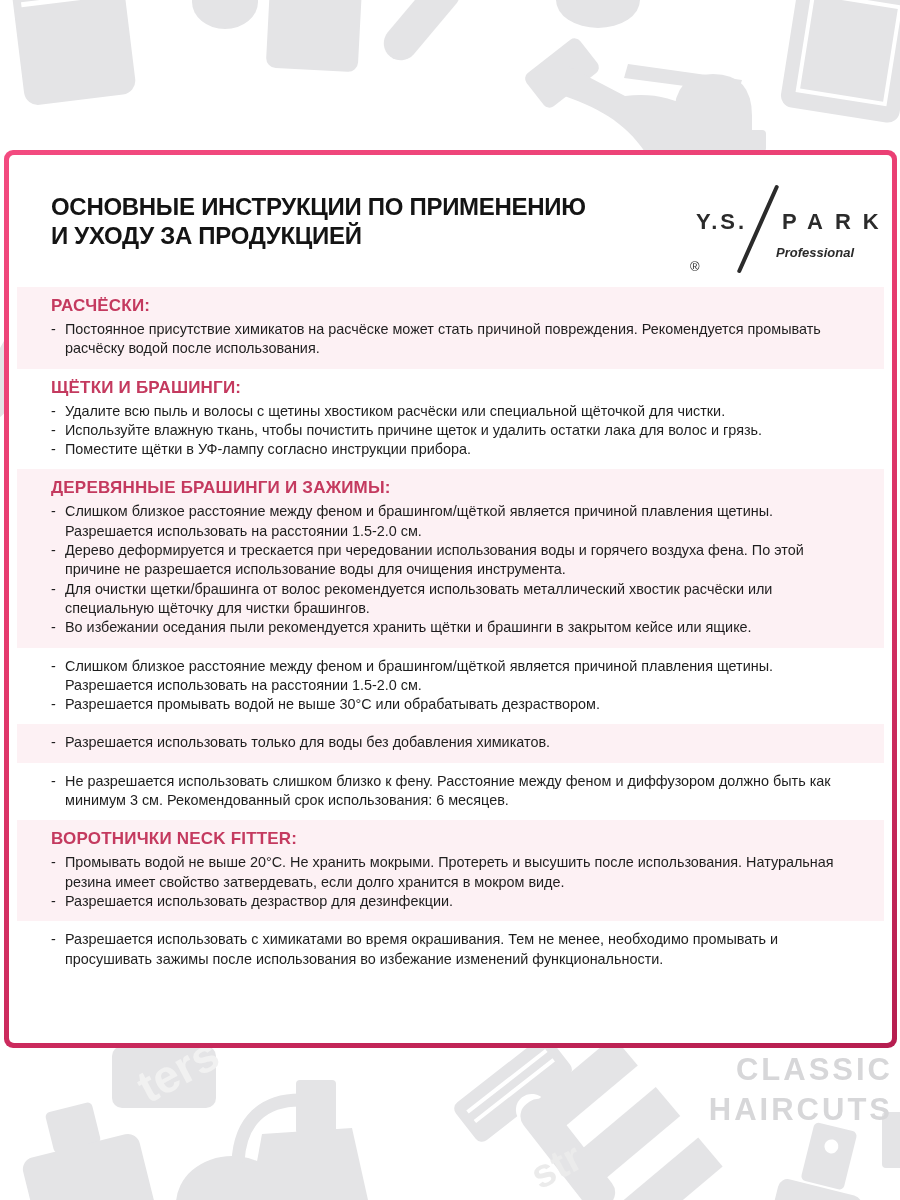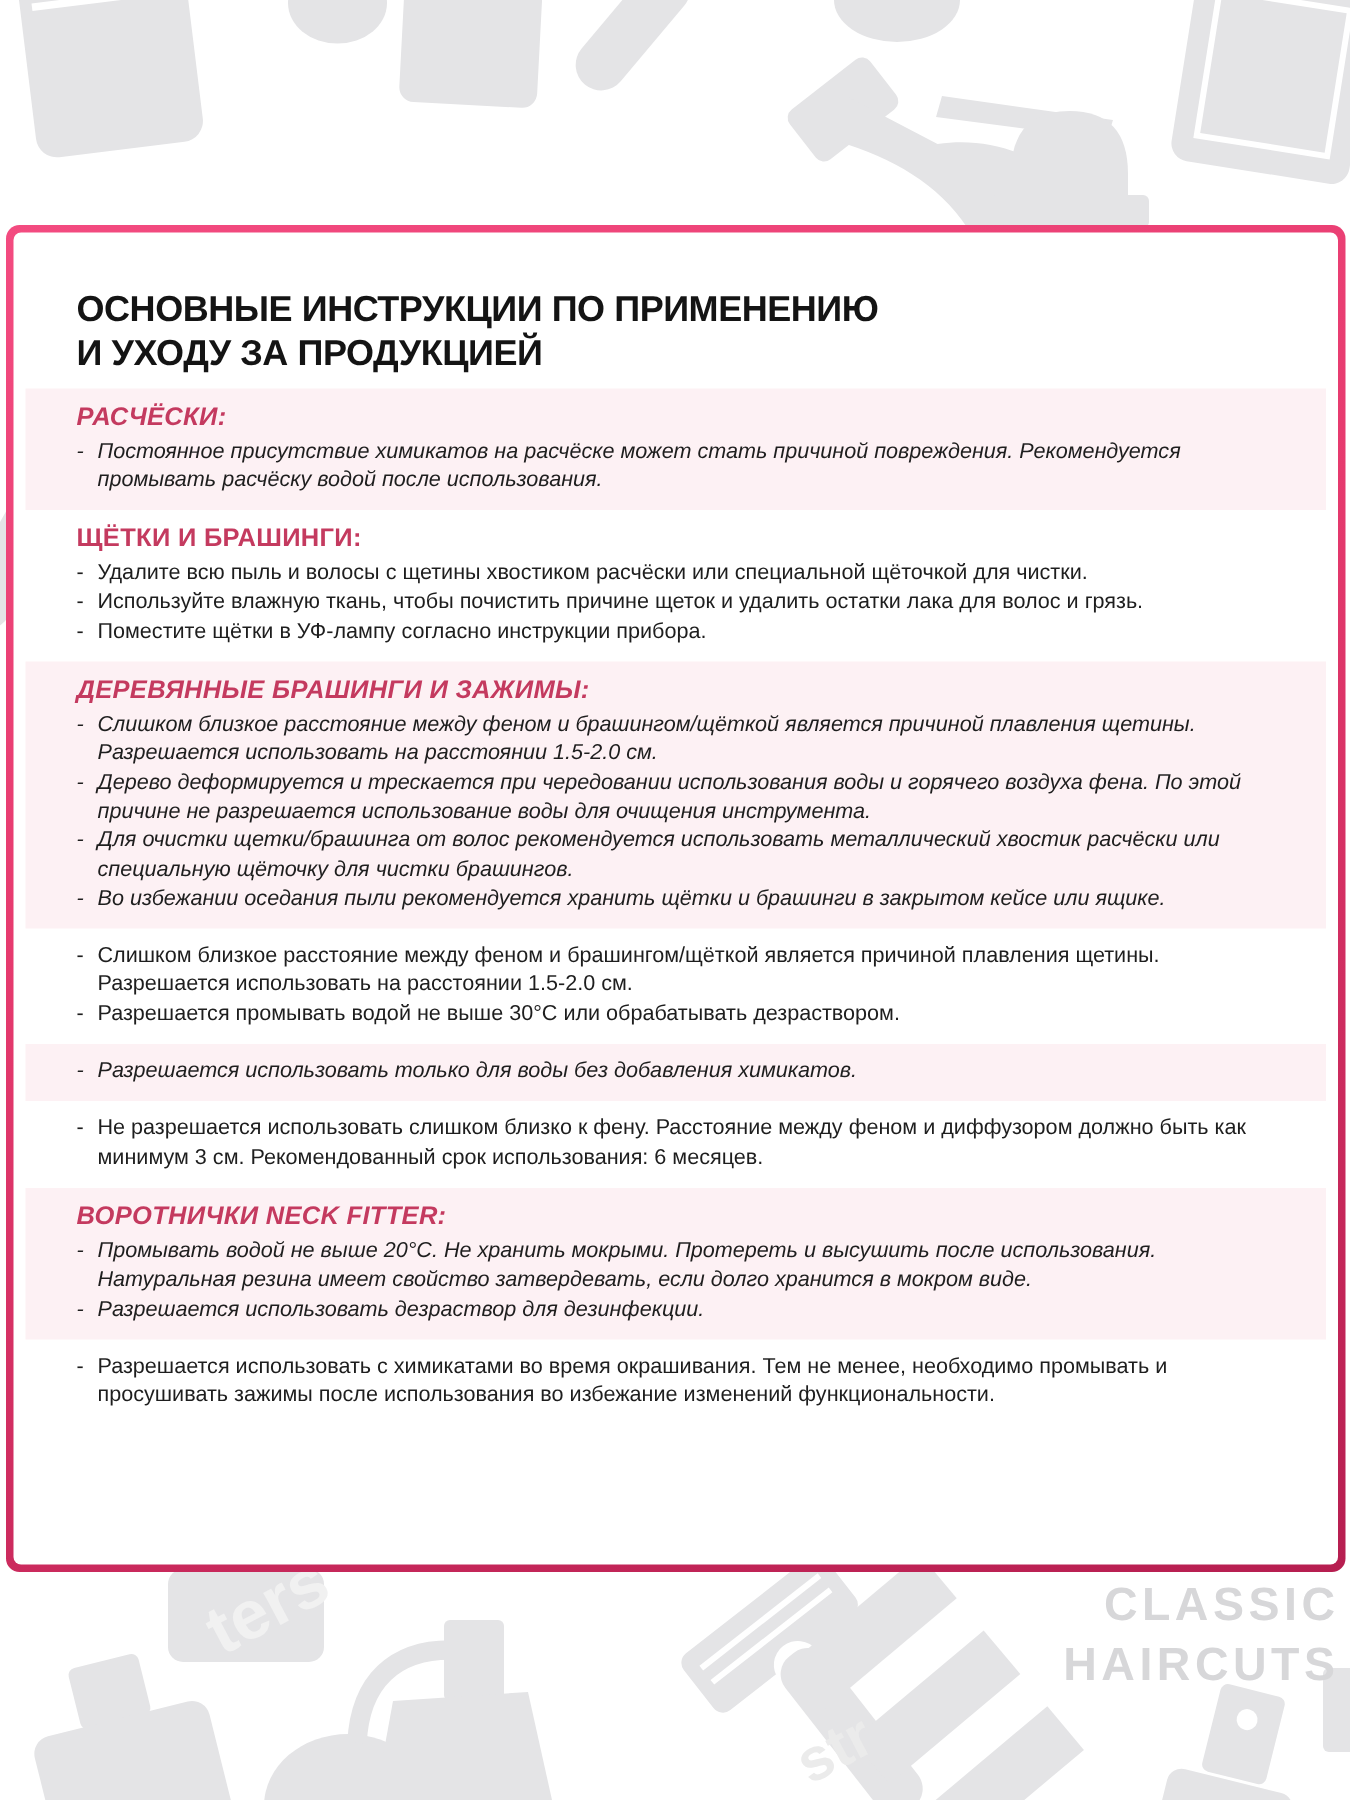--- a/index.html
+++ b/index.html
@@ -60,21 +60,21 @@
   .logo-prof {
     position: absolute; right: 0; top: 62px;
     font-size: 13px; font-weight: 700; font-style: italic; color: #2b2b2b;
   }
   .logo-reg {
     position: absolute; left: 8px; top: 76px;
     font-size: 13px; color: #2b2b2b;
   }
   
   .section { padding: 9px 34px 10px 34px; }
-  .section.tinted { background: #fdf1f4; font-style: italic; }
+  .section.tinted { background: #fdf1f4; }
   .section-heading {
     font-size: 17px; font-weight: 700; color: #c43a5f;
     letter-spacing: 0.2px; margin-bottom: 4px;
   }
   .bullet { display: flex; font-size: 14.4px; line-height: 1.34; color: #1e1e1e; }
   .bullet .dash { flex: 0 0 14px; }
   .bullet .txt { flex: 1; }
 </style>
 </head>
 <body>
@@ -158,20 +158,27 @@
 </svg>
 
 <div class="card">
   <div class="card-inner">
 
     <div class="card-header">
       <h1 class="page-title">
         <span>ОСНОВНЫЕ ИНСТРУКЦИИ ПО ПРИМЕНЕНИЮ</span><br>
         <span>И УХОДУ ЗА ПРОДУКЦИЕЙ</span>
       </h1>
+      <div class="logo">
+        <span class="logo-ys">Y.S.</span>
+        <span class="logo-slash"></span>
+        <span class="logo-park">PARK</span>
+        <span class="logo-prof">Professional</span>
+        <span class="logo-reg">®</span>
+      </div>
     </div>
 
     <div class="sections">
 
       <div class="section tinted">
         <div class="section-heading">РАСЧЁСКИ:</div>
         <div class="bullet">
           <span class="dash">-</span>
           <span class="txt">Постоянное присутствие химикатов на расчёске может стать причиной повреждения. Рекомендуется промывать расчёску водой после использования.</span>
         </div>

